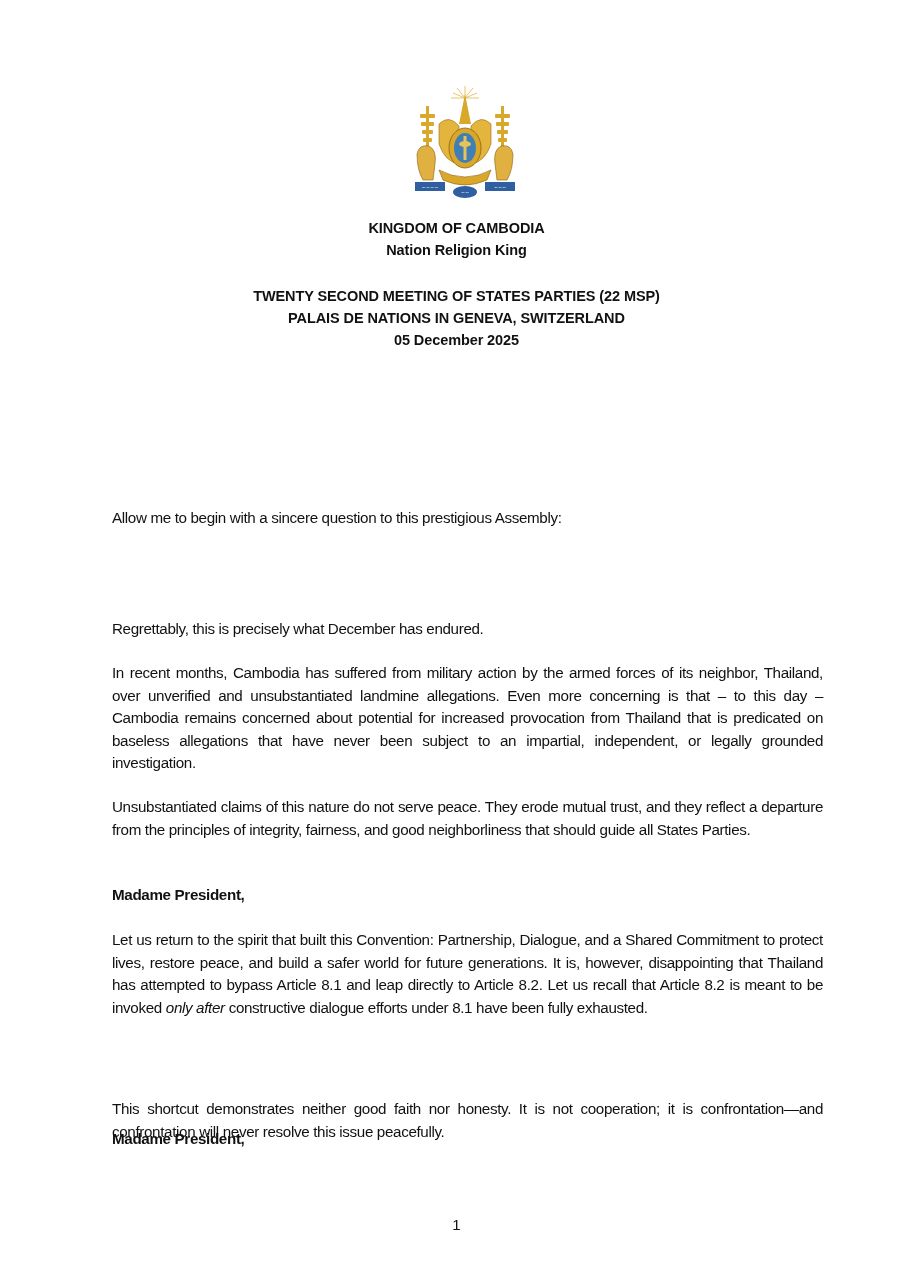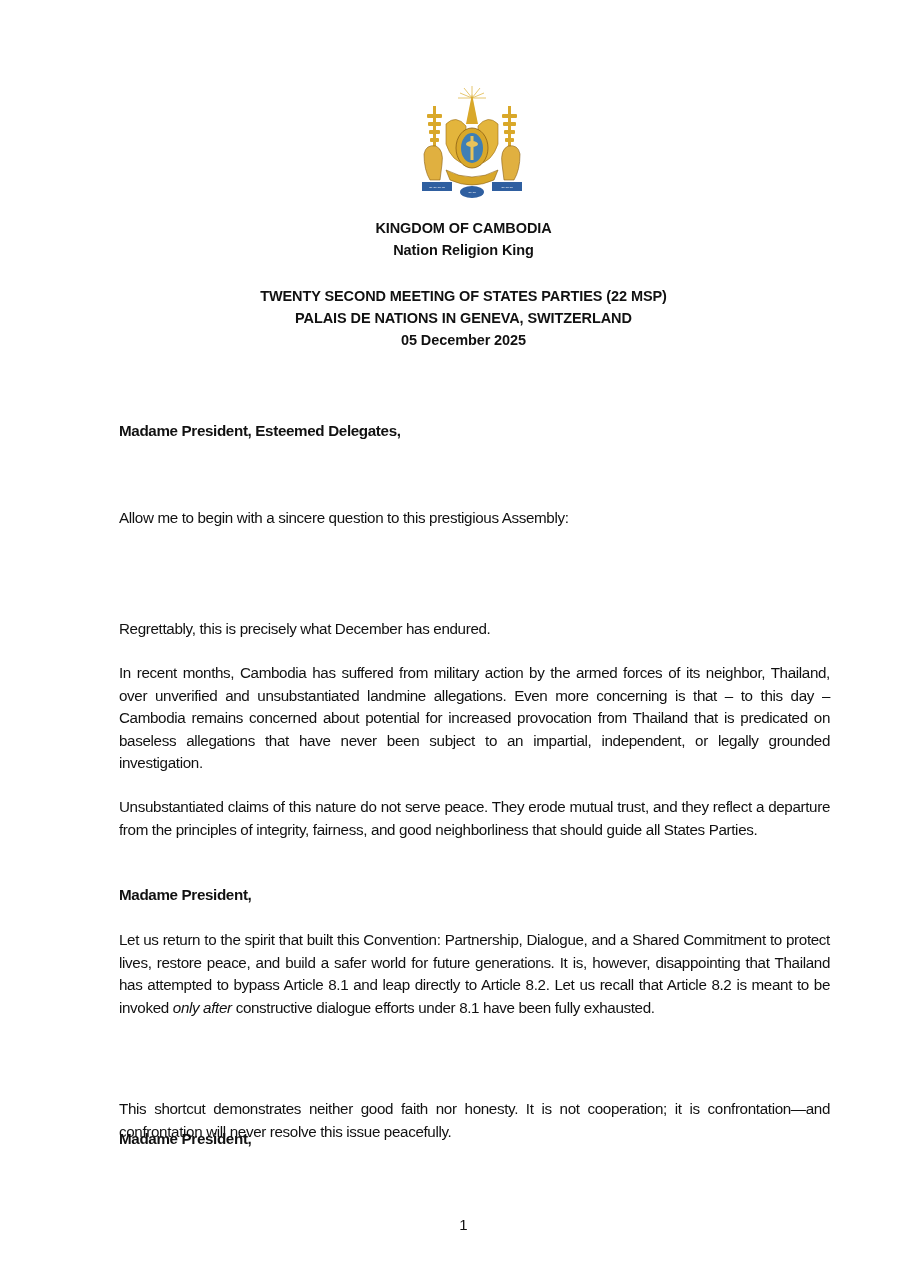--- a/index.html
+++ b/index.html
@@ -1,18 +1,18 @@
 <!DOCTYPE html>
 <html><head>
   <meta charset="utf-8">
   <style>
     html, body { margin: 0; padding: 0; background: #ffffff; }
     body { width: 905px; height: 1280px; position: relative; overflow: hidden;
       font-family: "Liberation Sans", sans-serif; color: #111; }
-    .page { position: absolute; left: 11px; top: 0; width: 881px; height: 1280px; background: #fff; }
+    .page { position: absolute; left: 4px; top: 0; width: 881px; height: 1280px; background: #fff; }
     .emblem { position: absolute; left: 405px; top: 84px; width: 112px; height: 120px; }
     .header-block { position: absolute; left: 0; width: 905px; text-align: center; font-weight: bold;
       font-size: 14.5px; line-height: 22px; letter-spacing: -0.1px; }
     .hdr1 { top: 217px; }
     .hdr2 { top: 285px; }
     .body-text { position: absolute; left: 108px; width: 711px; font-size: 15.2px; line-height: 22.5px;
       letter-spacing: -0.35px; text-align: justify; }
     .bold { font-weight: bold; }
     .italic { font-style: italic; }
     .quote { position: absolute; left: 162px; width: 600px; font-size: 15.2px; line-height: 22.5px;
@@ -76,21 +76,20 @@
     <div>KINGDOM OF CAMBODIA</div>
     <div>Nation Religion King</div>
   </div>
 
   <div class="header-block hdr2">
     <div>TWENTY SECOND MEETING OF STATES PARTIES (22 MSP)</div>
     <div>PALAIS DE NATIONS IN GENEVA, SWITZERLAND</div>
     <div>05 December 2025</div>
   </div>
 
-  <div class="body-text bold" style="top:420px;">Madame President, Esteemed Delegates,</div>
 
 
   <div class="body-text" style="top:507px;">Allow me to begin with a sincere question to this prestigious Assembly:</div>
 
 
   <div class="body-text" style="top:618px;">Regrettably, this is precisely what December has endured.</div>
 
   <div class="body-text" style="top:662px;">In recent months, Cambodia has suffered from military action by the armed forces of its neighbor, Thailand, over unverified and unsubstantiated landmine allegations. Even more concerning is that – to this day – Cambodia remains concerned about potential for increased provocation from Thailand that is predicated on baseless allegations that have never been subject to an impartial, independent, or legally grounded investigation.</div>
 
   <div class="body-text" style="top:796px;">Unsubstantiated claims of this nature do not serve peace. They erode mutual trust, and they reflect a departure from the principles of integrity, fairness, and good neighborliness that should guide all States Parties.</div>

